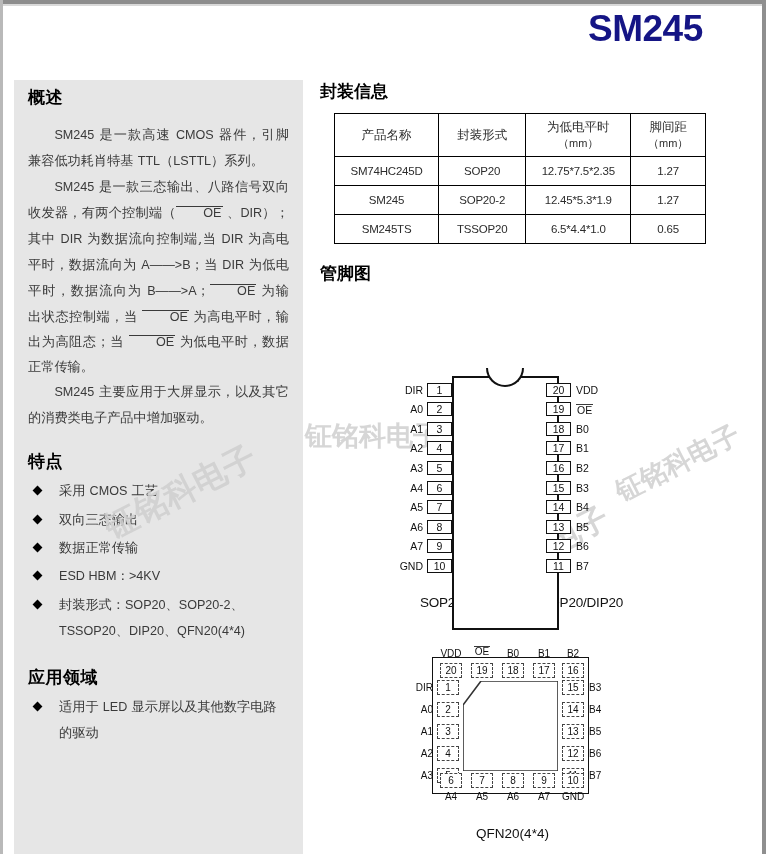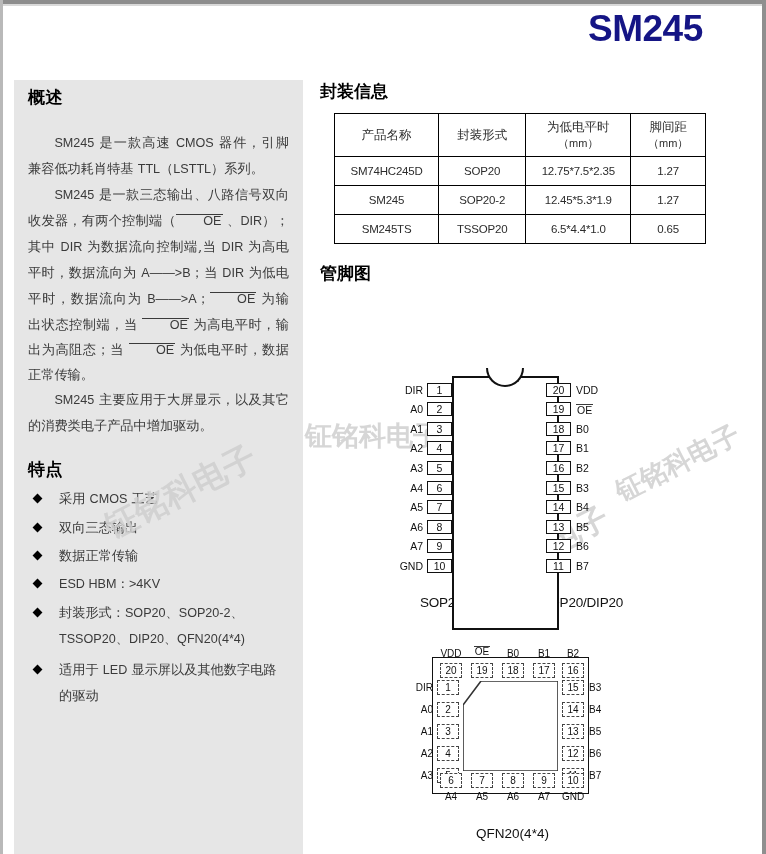--- a/index.html
+++ b/index.html
@@ -146,41 +146,42 @@
   <div class="wm wm3">钲铭科电子</div>
   <div class="wm wm4">钲铭科电子</div>
 
   <div class="hdr-title">SM245</div>
 
   <div class="left-col">
     <div style="padding:6px 14px 0 14px;">
 
       <div class="sec-head">概述</div>
 
-      <div class="body-txt indent" style="margin-top:21px;">
+      <div class="body-txt indent" style="margin-top:13px;">
         <span class="lat">SM245</span> 是一款高速 <span class="lat">CMOS</span> 器件，引脚兼容低功耗肖特基 <span class="lat">TTL</span>（<span class="lat">LSTTL</span>）系列。
       </div>
 
       <div class="body-txt indent">
         <span class="lat">SM245</span> 是一款三态输出、八路信号双向收发器，有两个控制端（<span class="lat ovl">OE</span> 、<span class="lat">DIR</span>）；其中 <span class="lat">DIR</span> 为数据流向控制端,当 <span class="lat">DIR</span> 为高电平时，数据流向为 <span class="lat">A——&gt;B</span>；当 <span class="lat">DIR</span> 为低电平时，数据流向为 <span class="lat">B——&gt;A</span>；<span class="lat ovl">OE</span> 为输出状态控制端，当 <span class="lat ovl">OE</span> 为高电平时，输出为高阻态；当 <span class="lat ovl">OE</span> 为低电平时，数据正常传输。
       </div>
 
       <div class="body-txt indent">
         <span class="lat">SM245</span> 主要应用于大屏显示，以及其它的消费类电子产品中增加驱动。
       </div>
 
       <div class="sec-head" style="margin-top:20px;">特点</div>
       <ul class="bullets" style="margin-top:5px;">
         <li><span class="dia"></span><span>采用 <span class="lat">CMOS</span> 工艺</span></li>
         <li><span class="dia"></span><span>双向三态输出</span></li>
         <li><span class="dia"></span><span>数据正常传输</span></li>
         <li><span class="dia"></span><span class="lat">ESD HBM：&gt;4KV</span></li>
         <li><span class="dia"></span><span>封装形式：<span class="lat">SOP20</span>、<span class="lat">SOP20-2</span>、<span class="lat">TSSOP20</span>、<span class="lat">DIP20</span>、<span class="lat">QFN20(4*4)</span></span></li>
       </ul>
 
+      <div class="sec-head" style="margin-top:22px;">应用领域</div>
       <ul class="bullets" style="margin-top:5px;">
         <li><span class="dia"></span><span>适用于 <span class="lat">LED</span> 显示屏以及其他数字电路的驱动</span></li>
       </ul>
 
     </div>
   </div>
 
   <div class="right-col">
 
     <div class="r-head">封装信息</div>

